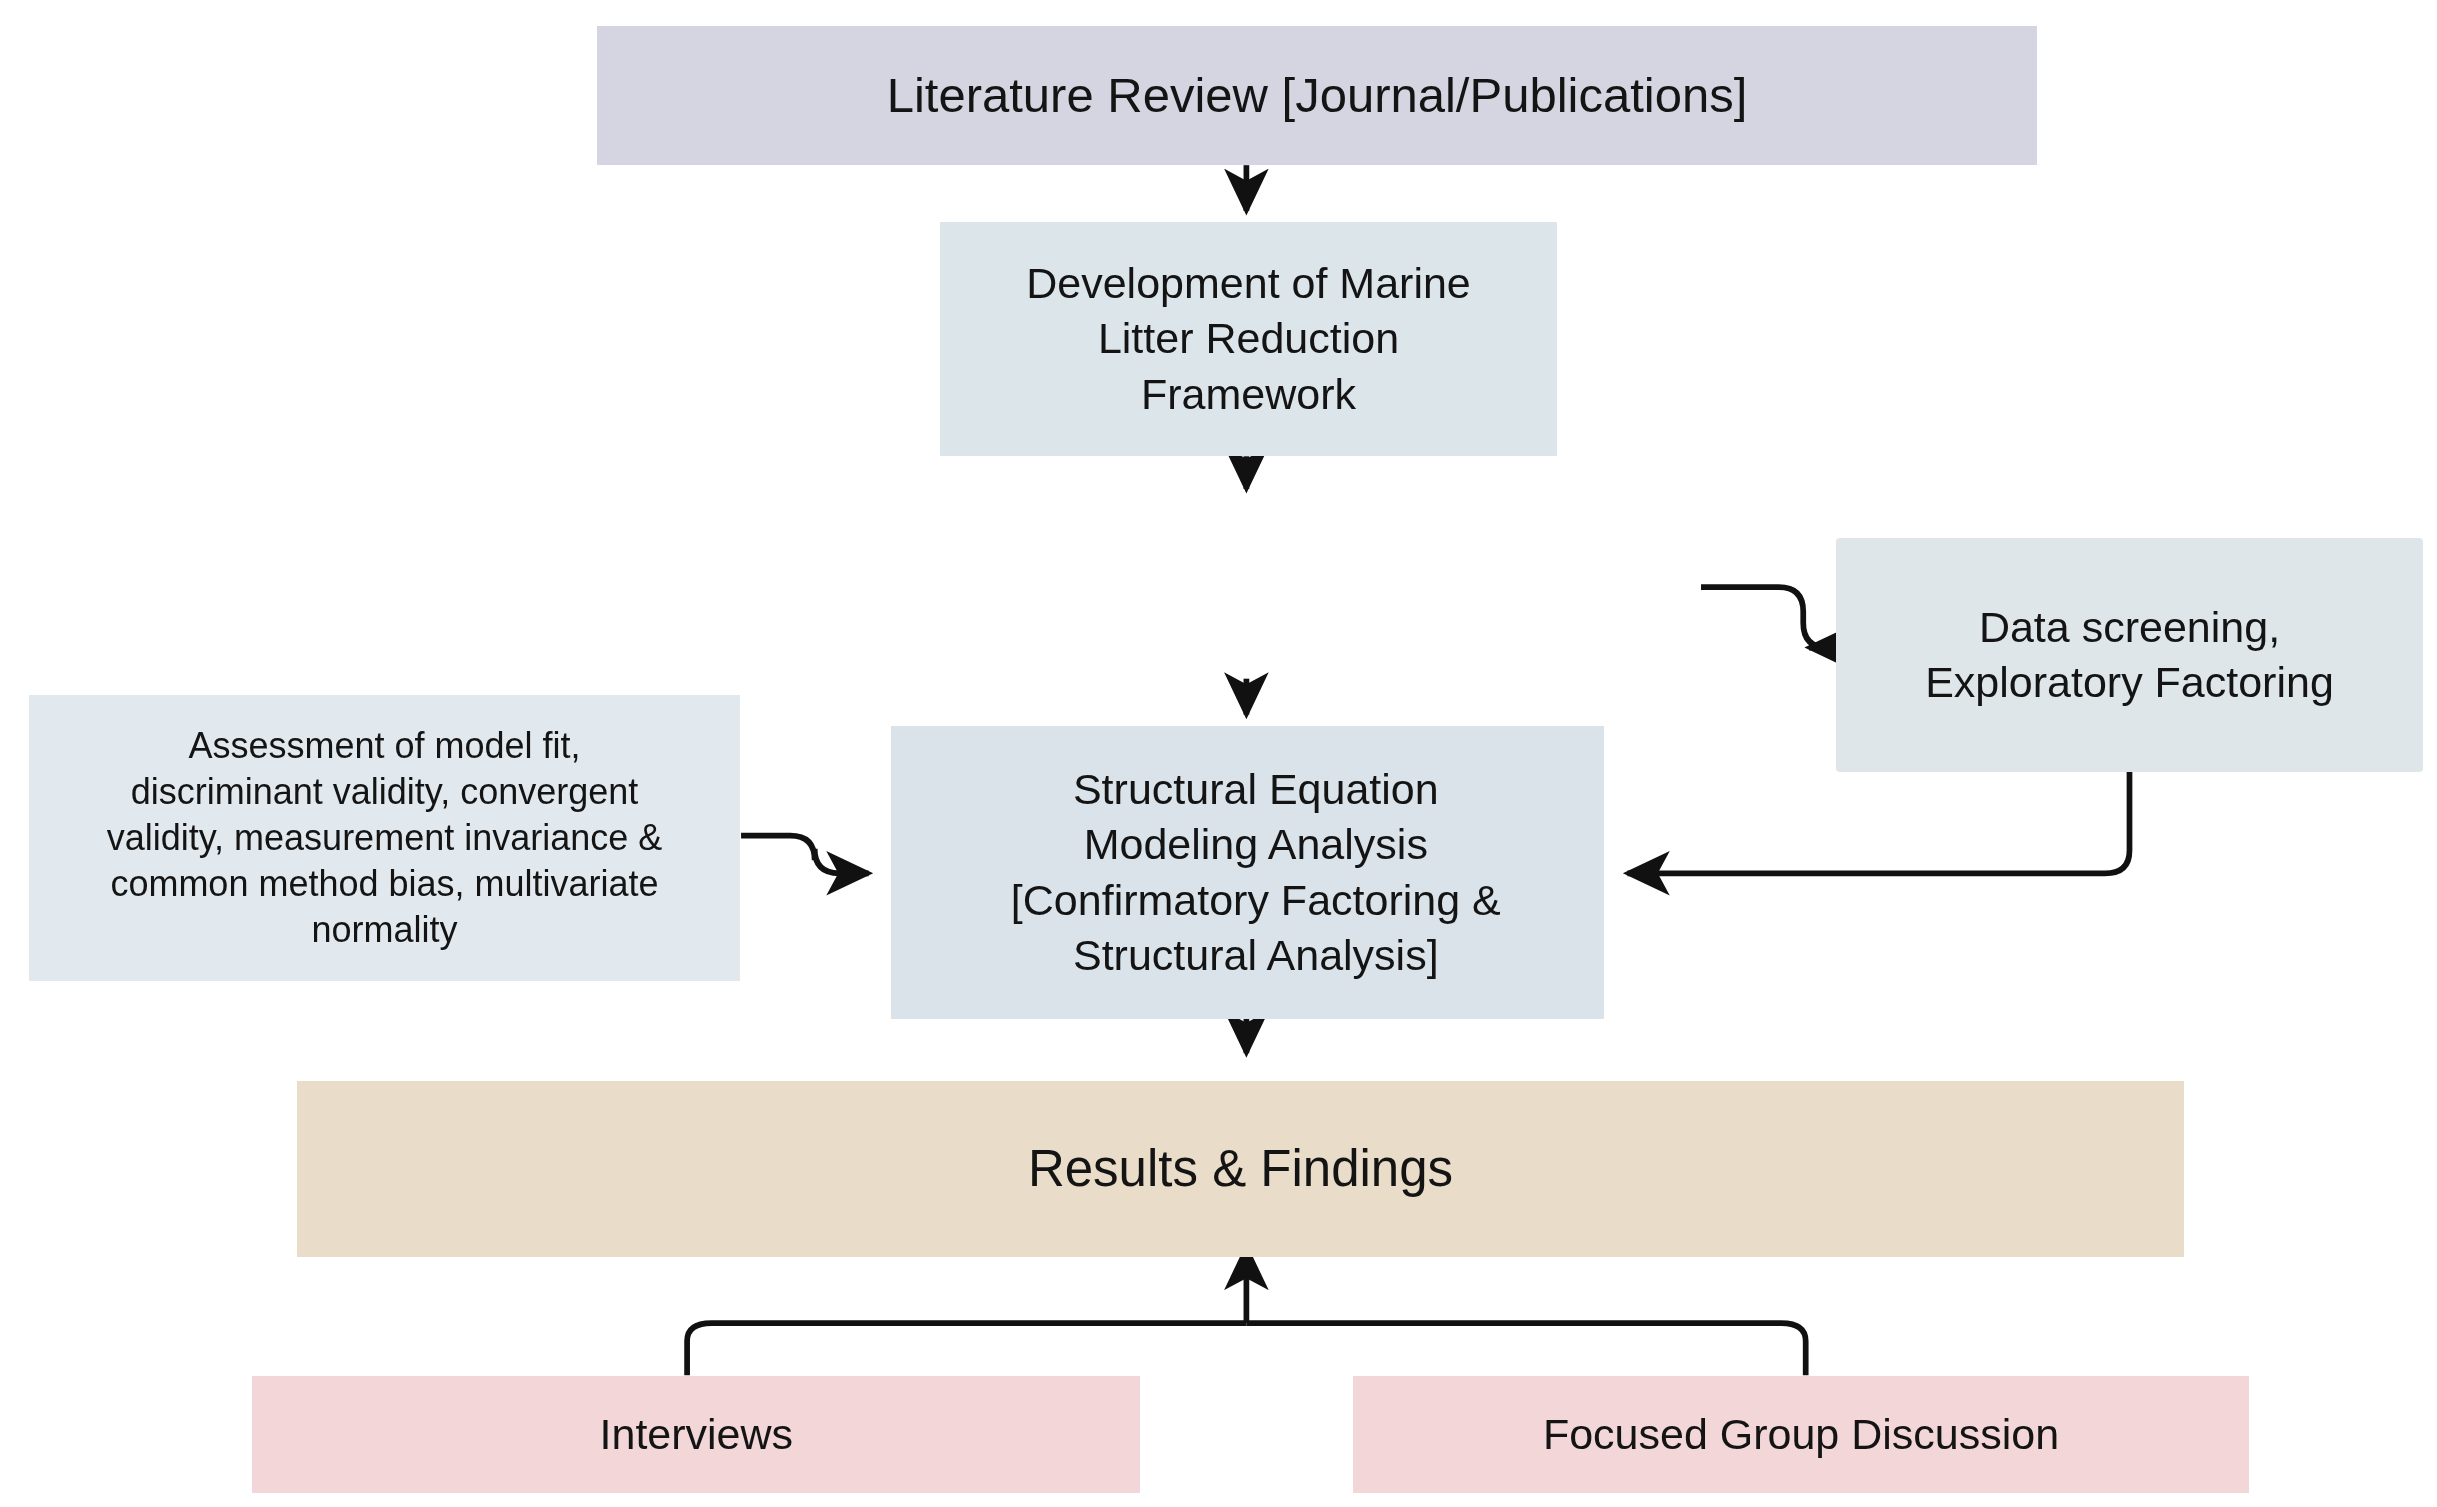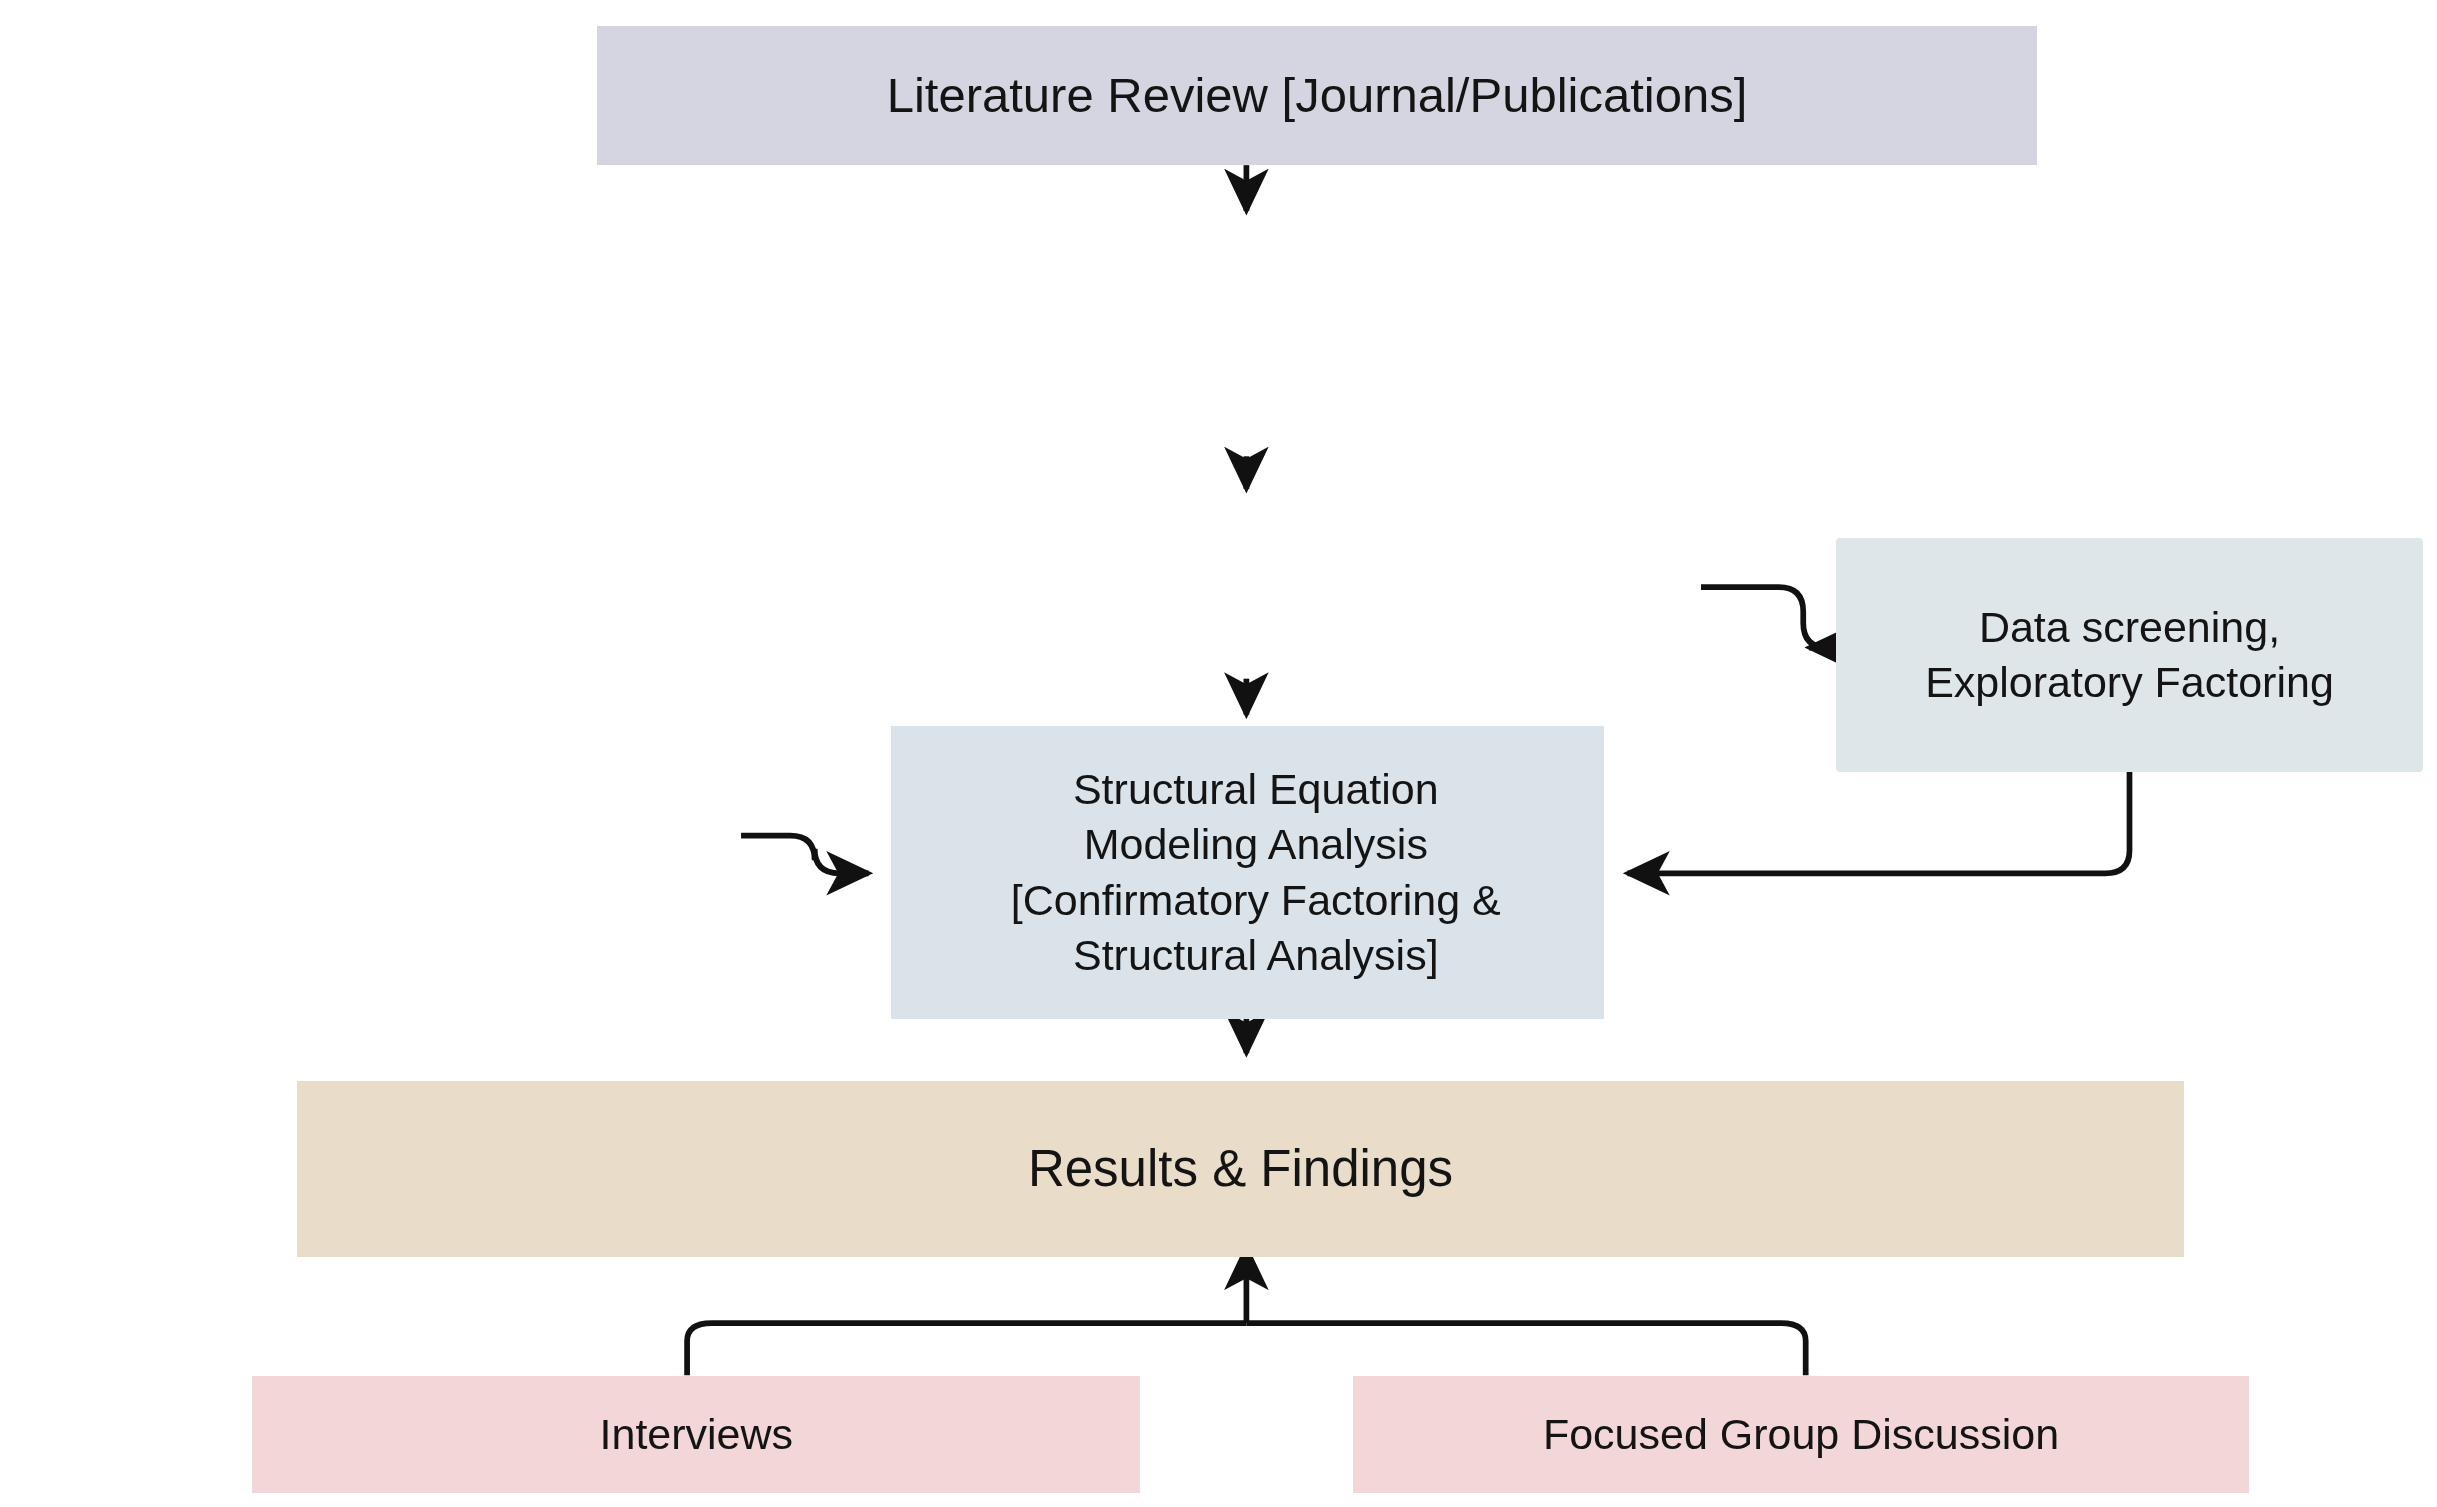--- a/index.html
+++ b/index.html
@@ -113,25 +113,33 @@
 
     <path d="M1524,1246 L1524,1288" stroke="#111111" stroke-width="7" fill="none" marker-end="url(#arrowhead)"></path>
 
     <path d="M840,1682 L840,1640 Q840,1618 870,1618 L1524,1618" stroke="#111111" stroke-width="7" fill="none"></path>
     <path d="M2208,1682 L2208,1640 Q2208,1618 2178,1618 L1524,1618" stroke="#111111" stroke-width="7" fill="none"></path>
     <path d="M1524,1618 L1524,1526" stroke="#111111" stroke-width="7" fill="none" marker-end="url(#arrowhead)"></path>
   </svg>
 
   <div class="node" id="n-lit">Literature Review [Journal/Publications]</div>
 
+  <div class="node" id="n-dev">Development of Marine
+Litter Reduction
+Framework</div>
 
 
   <div class="node" id="n-screen">Data screening,
 Exploratory Factoring</div>
 
+  <div class="node" id="n-assess">Assessment of model fit,
+discriminant validity, convergent
+validity, measurement invariance &amp;
+common method bias, multivariate
+normality</div>
 
   <div class="node" id="n-sem">Structural Equation
 Modeling Analysis
 [Confirmatory Factoring &amp;
 Structural Analysis]</div>
 
   <div class="node" id="n-results">Results &amp; Findings</div>
 
   <div class="node" id="n-interviews">Interviews</div>
 

